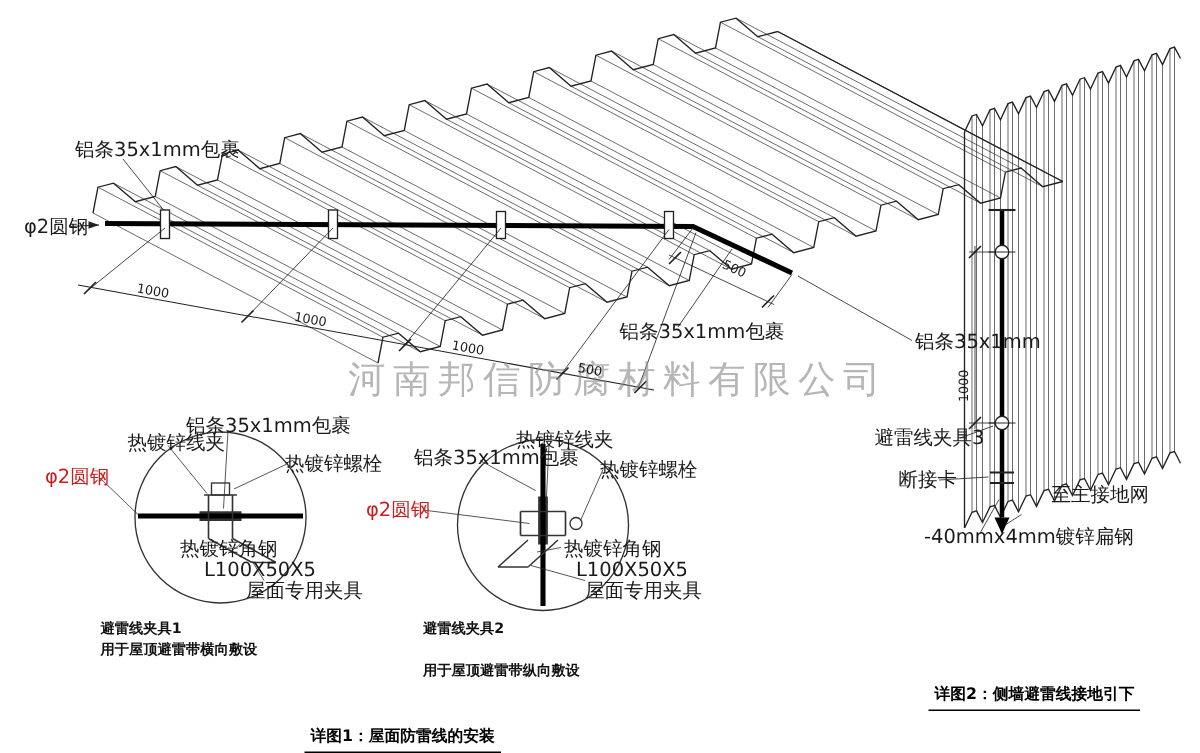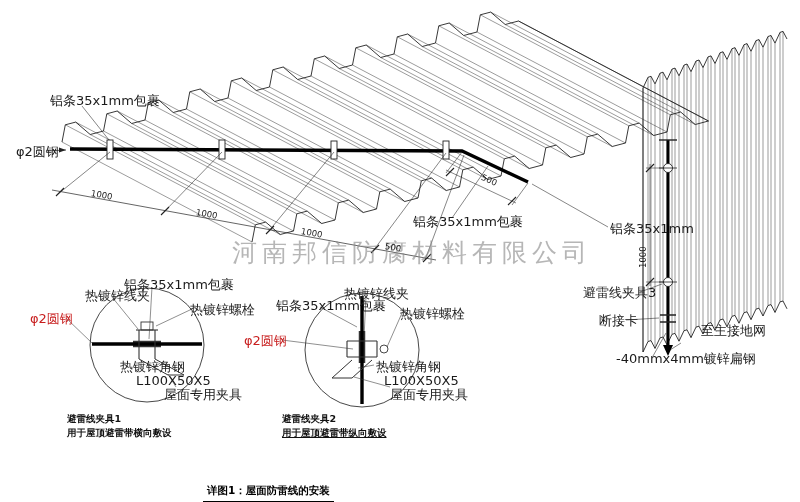--- a/index.html
+++ b/index.html
@@ -202,23 +202,24 @@
   <div class="dtitle" style="left:67px;top:427px;">用于屋顶避雷带横向敷设</div>
 
   <div class="lbl" style="left:276px;top:299px;">铝条35x1mm包裹</div>
   <div class="lbl" style="left:344px;top:287px;">热镀锌线夹</div>
   <div class="lbl" style="left:400px;top:307px;">热镀锌螺栓</div>
   <div class="lbl red" style="left:244px;top:334px;">φ2圆钢</div>
   <div class="lbl" style="left:376px;top:360px;">热镀锌角钢</div>
   <div class="lbl" style="left:384px;top:374px;">L100X50X5</div>
   <div class="lbl" style="left:390px;top:388px;">屋面专用夹具</div>
   <div class="dtitle" style="left:282px;top:413px;">避雷线夹具2</div>
-  <div class="dtitle" style="left:282px;top:427px;text-decoration:underline;">用于屋顶避雷带纵向敷设</div>
+  <div class="dtitle" style="left:282px;top:441px;">用于屋顶避雷带纵向敷设</div>
 
   <div class="dim rm90" style="left:638px;top:268px;">1000</div>
   <div class="lbl" style="left:583px;top:286px;text-align:center;">避雷线夹具3</div>
   <div class="lbl" style="left:599px;top:314px;">断接卡</div>
   <div class="lbl" style="left:681px;top:324px;padding-left:20px;">至主接地网</div>
   <div class="lbl" style="left:616px;top:352px;">-40mmx4mm镀锌扁钢</div>
 
   <div class="caption" style="left:203px;top:484px;">详图1：屋面防雷线的安装</div>
+  <div class="caption" style="left:619px;top:456px;">详图2：侧墙避雷线接地引下</div>
 
 </div>
 
 </body></html>

